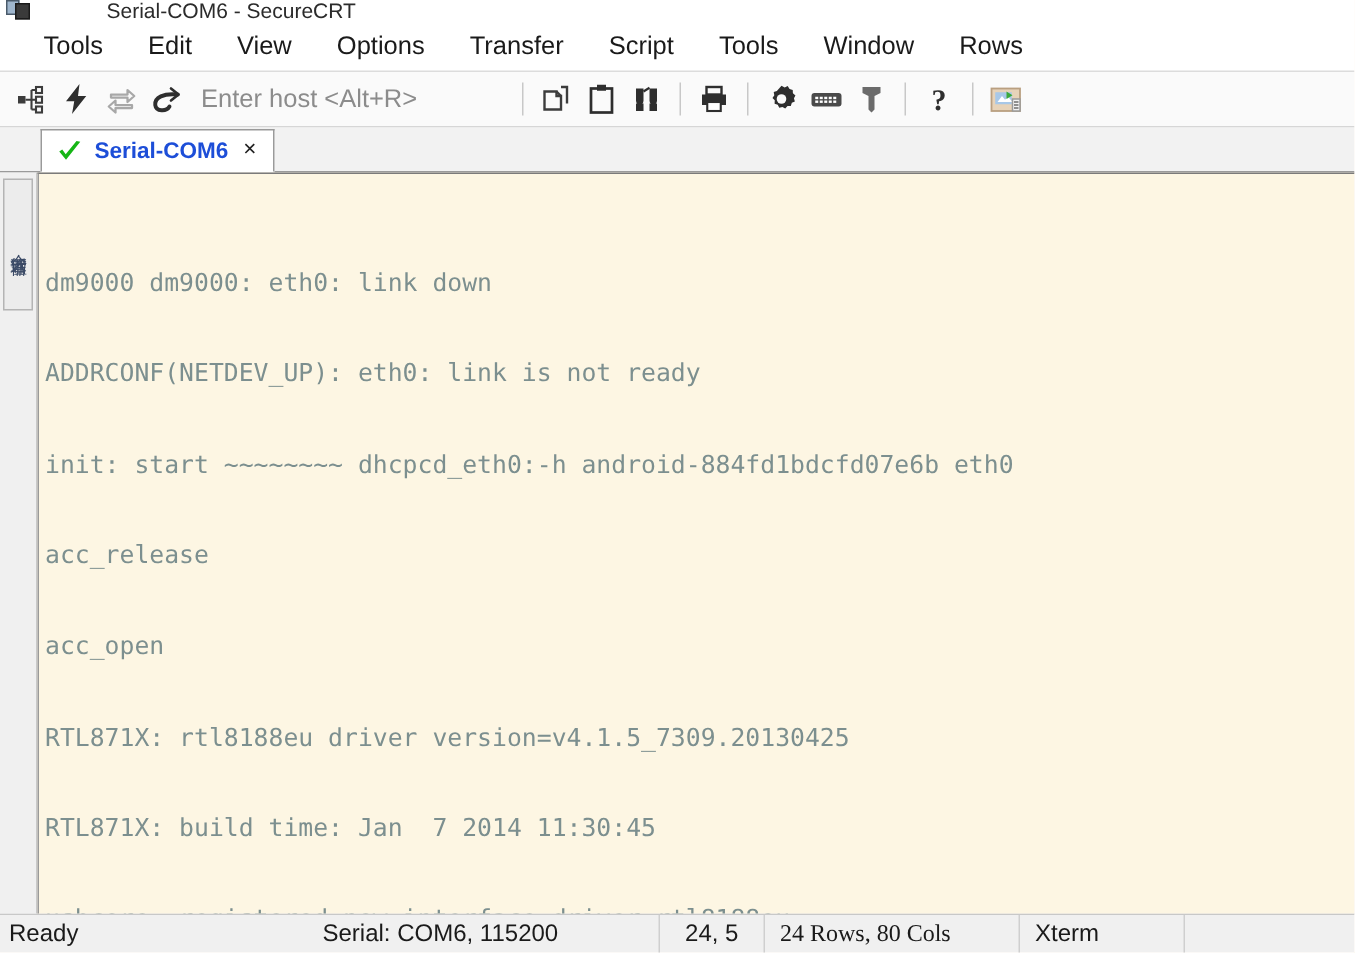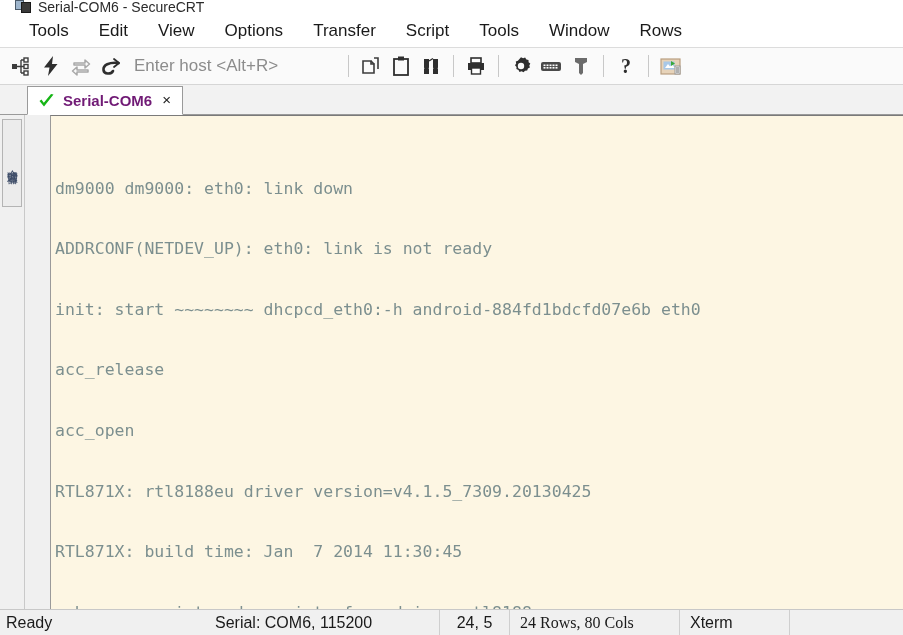--- a/index.html
+++ b/index.html
@@ -14,23 +14,24 @@
     display: flex; flex-direction: column;
     background: #ffffff;
     position: relative;
   }
 
   
   .titlebar {
     height: 14px;
     background: #ffffff;
     display: flex; align-items: flex-end;
-    padding-left: 15px;
+    padding-left: 4px;
     overflow: hidden;
     flex: 0 0 14px;
+    gap: 44px;
   }
   .title-icon {
     width: 17px; height: 15px;
     position: relative;
     margin-right: 6px;
     flex: 0 0 17px;
   }
   .title-icon .sq1 {
     position: absolute; left: 0; top: 1px;
     width: 9px; height: 10px;
@@ -111,37 +112,36 @@
     border-bottom: 1px solid #ffffff;
     display: flex; align-items: center;
     padding: 0 9px 0 10px;
     margin-bottom: -1px;
     gap: 8px;
     cursor: default;
   }
   .tab-check { flex: 0 0 auto; }
   .tab-label {
     font-size: 15px; font-weight: bold;
-    color: #701a75;
+    color: #1d4ed8;
     white-space: nowrap;
   }
   .tab-close {
     font-size: 15px; color: #222;
     padding: 0 2px 2px 2px;
     cursor: default;
     line-height: 1;
   }
 
   
   .body-row {
     flex: 1 1 auto;
     display: flex;
     min-height: 0;
     background: #f0f0f0;
-    gap: 25px;
   }
   .sidestrip {
     width: 25px;
     background: #f0f0f0;
     position: relative;
     flex: 0 0 25px;
     border-right: 1px solid #c9c9c9;
   }
   .side-tab {
     position: absolute;

